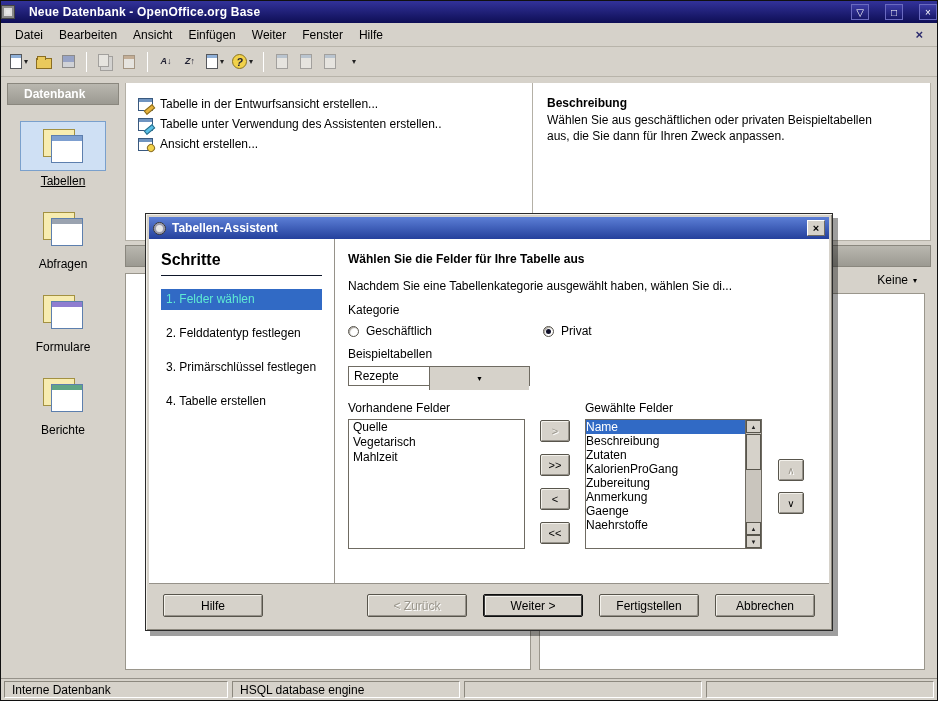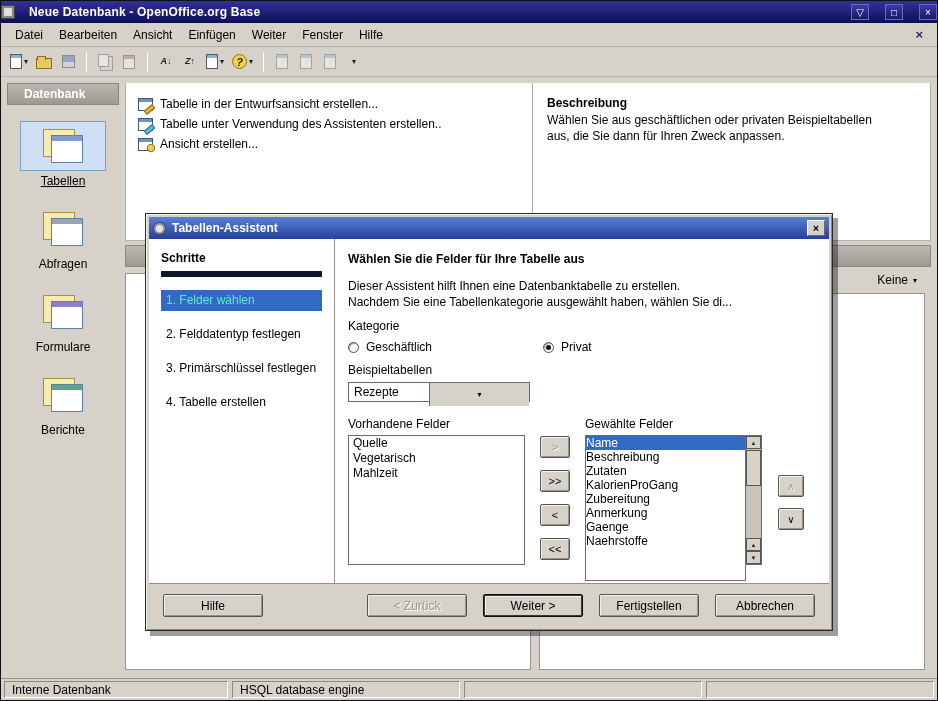--- a/index.html
+++ b/index.html
@@ -109,21 +109,21 @@
   .dlg-titlebar { height:22px; background:linear-gradient(180deg,#5c7fd6,#24409c); color:#fff;
                   font-weight:bold; display:flex; align-items:center; gap:6px; padding:0 4px; }
   .dlg-icon { width:13px; height:13px; border-radius:50%; background:#e6e6e6; border:1px solid #333;
               box-shadow:inset 0 0 0 2px #99a; }
   .dlg-title { flex:1; }
   .dlg-close { width:18px; height:16px; background:#d6d2ca; color:#000; display:flex; align-items:center;
                justify-content:center; font-size:11px; font-weight:bold;
                border:1px solid; border-color:#fff #6f6b62 #6f6b62 #fff; }
   .dlg-main { display:flex; background:#fff; height:344px; }
   .steps { width:186px; flex:0 0 186px; padding:12px; border-right:1px solid #96928a; }
-  .steps h3 { font-size:12px; padding-bottom:6px; border-bottom:6px solid #0f172a; }
+  .steps h3 { font-size:16px; padding-bottom:6px; border-bottom:1px solid #0f172a; }
   .step { margin-top:13px; padding:3px 5px 3px 21px; text-indent:-16px; line-height:1.25; }
   .step.active { background:#316ac5; color:#5eead4; }
   .dlg-content { flex:1; padding:13px 16px 10px 13px; min-width:0; }
   .heading { font-weight:bold; }
   .intro { margin-top:12px; line-height:1.35; }
   .field-label { margin-top:9px; }
   .radios { display:flex; margin-top:7px; align-items:center; }
   .radio { display:flex; align-items:center; gap:7px; width:195px; }
   .rb { width:11px; height:11px; flex:0 0 11px; border-radius:50%; background:#fff;
         border:1px solid #55524a; box-shadow:inset 1px 1px 1px #a8a49c; position:relative; }
@@ -140,21 +140,21 @@
   .item.sel { background:#316ac5; color:#fff; }
   .col-transfer { width:30px; flex:0 0 30px; margin:0 15px; display:flex; flex-direction:column;
                   gap:12px; padding-top:19px; }
   .pushbtn { background:#d6d2ca; border:1px solid #58554c; border-radius:2px;
              box-shadow:inset 1px 1px 0 #f4f2ec, inset -1px -1px 0 #96928a;
              display:flex; align-items:center; justify-content:center; font-size:11px; }
   .tbtn { width:30px; height:22px; }
   .pushbtn.dis { color:#9a968c; text-shadow:1px 1px 0 #fff; }
   .col-selected { width:177px; flex:0 0 177px; }
   .sel-wrap { display:flex; height:130px; }
-  .sel-list { flex:1; border:1px solid #6f6b62; background:#fff; overflow:hidden; height:146px; }
+  .sel-list { flex:1; border:1px solid #6f6b62; background:#fff; overflow:hidden; height:130px; }
   .scrollbar { width:16px; flex:0 0 16px; border:1px solid #6f6b62; border-left:none;
                background:#c9c5bd; display:flex; flex-direction:column; }
   .sb-btn { height:13px; flex:0 0 13px; background:#d6d2ca; border:1px solid #58554c;
             display:flex; align-items:center; justify-content:center; font-size:6px; color:#222; }
   .sb-thumb { height:36px; flex:0 0 36px; background:#d6d2ca; border:1px solid #58554c; margin:1px 0; }
   .sb-track { flex:1; }
   .col-move { margin-left:16px; display:flex; flex-direction:column; gap:11px; padding-top:58px; }
   .mbtn { width:26px; height:22px; font-size:10px; }
   .dlg-buttons { border-top:1px solid #96928a; background:#d6d2ca; height:44px;
                  display:flex; align-items:center; gap:16px; padding:0 14px; }
@@ -323,21 +323,20 @@
         <h3>Schritte</h3>
         <div class="step active">1. Felder wählen</div>
         <div class="step">2. Felddatentyp festlegen</div>
         <div class="step">3. Primärschlüssel festlegen</div>
         <div class="step">4. Tabelle erstellen</div>
       </div>
 
       <div class="dlg-content">
         <div class="heading">Wählen Sie die Felder für Ihre Tabelle aus</div>
         <div class="intro">
-          <div>Dieser Assistent hilft Ihnen eine Datenbanktabelle zu erstellen.</div>
           <div>Nachdem Sie eine Tabellenkategorie ausgewählt haben, wählen Sie di...</div>
         </div>
 
         <div class="field-label">Kategorie</div>
         <div class="radios">
           <span class="radio">
             <i class="rb"></i>
             <span>Geschäftlich</span>
           </span>
           <span class="radio">

